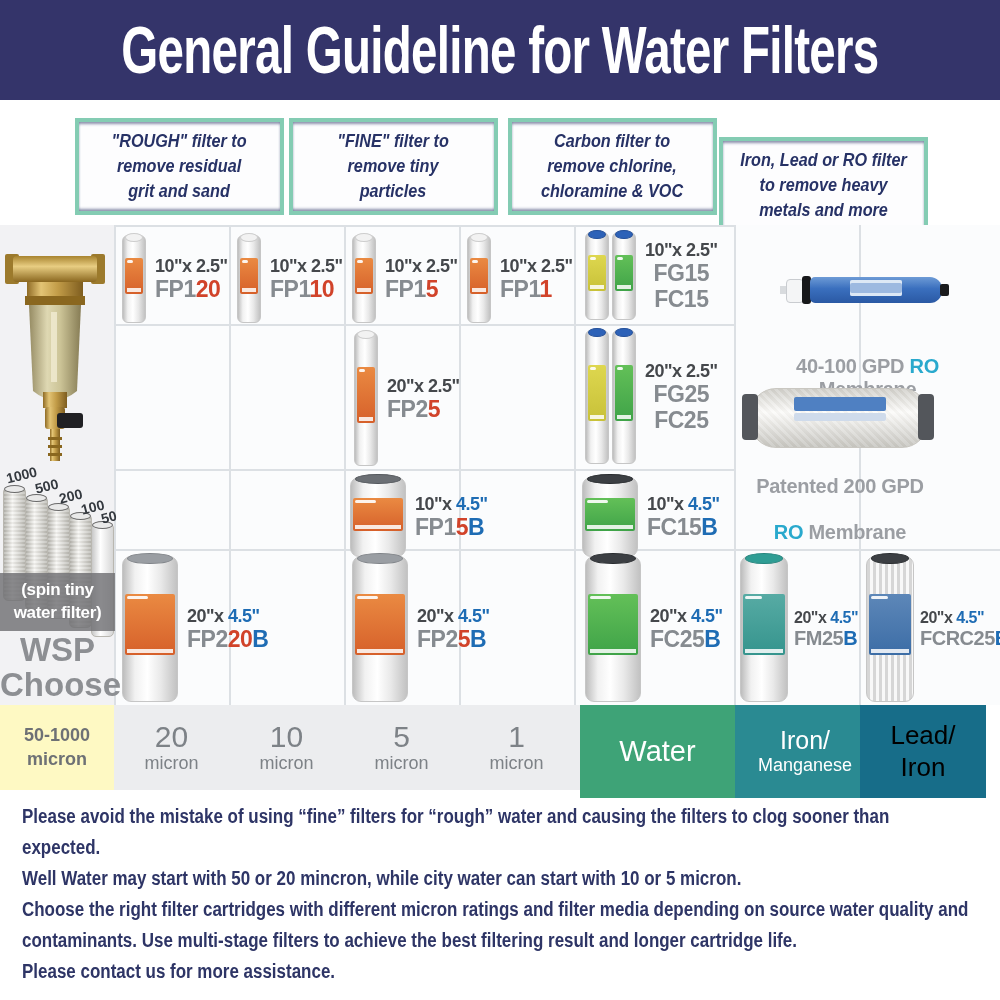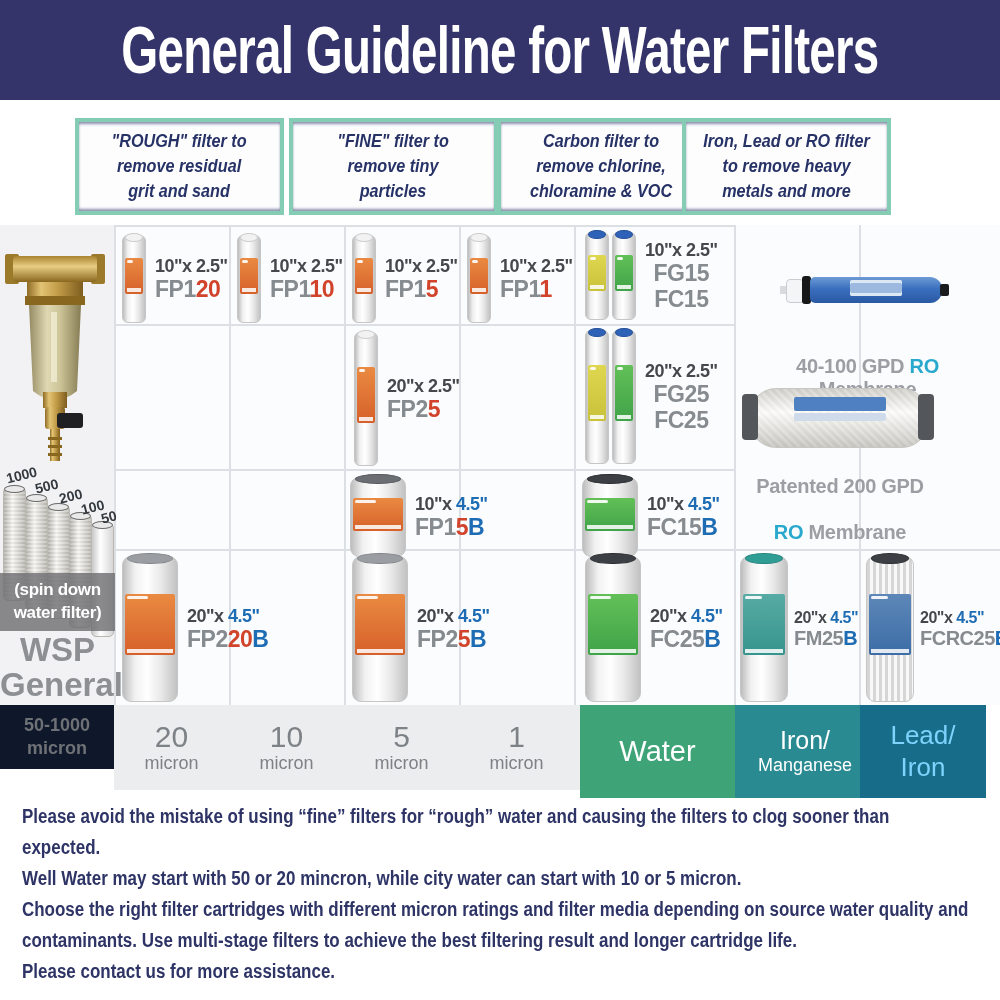--- a/index.html
+++ b/index.html
@@ -100,32 +100,32 @@
   .wnum{position:absolute;font-weight:bold;font-size:14px;color:#34393f;transform:rotate(-14deg);white-space:nowrap;}
   .spin-overlay{position:absolute;left:0;top:573px;width:115px;height:58px;background:rgba(112,112,116,.82);
         color:#ffffff;font-weight:bold;font-size:17px;letter-spacing:-0.3px;line-height:1.35;display:flex;align-items:center;
         justify-content:center;text-align:center;white-space:pre-line;}
   .wsp-series{position:absolute;left:0;top:633px;width:115px;text-align:center;color:#8d8f93;
         font-weight:bold;font-size:33px;line-height:1.06;white-space:pre-line;}
 
   
   .seg{position:absolute;top:705px;display:flex;flex-direction:column;align-items:center;justify-content:center;
        text-align:center;}
-  .seg-range{left:0;width:114px;height:64px;background:#0f172a;color:#6e7175;font-size:18px;font-weight:bold;
+  .seg-range{left:0;width:114px;height:85px;background:#fef9c3;color:#6e7175;font-size:18px;font-weight:bold;
        line-height:1.3;white-space:pre-line;}
   .seg-light{position:absolute;left:114px;top:705px;width:466px;height:85px;background:#ecedef;}
   .mcol{position:absolute;top:705px;width:115px;height:85px;display:flex;flex-direction:column;
        align-items:center;justify-content:center;color:#7d8287;}
   .mcol .v{font-size:30px;line-height:1.1;}
   .mcol .u{font-size:18px;line-height:1.2;}
   .seg-carbon{left:580px;width:155px;height:93px;background:#3ea377;color:#ffffff;font-size:29px;}
   .seg-iron{left:735px;width:140px;height:93px;background:#2a8a92;color:#ffffff;}
   .seg-iron .l1{font-size:25px;line-height:1.15;}
   .seg-iron .l2{font-size:18px;line-height:1.2;}
-  .seg-lead{left:860px;width:126px;height:93px;background:#176d89;color:#7dd3fc;font-size:26px;line-height:1.2;
+  .seg-lead{left:860px;width:126px;height:93px;background:#176d89;color:#000000;font-size:26px;line-height:1.2;
        white-space:pre-line;}
 
   
   .footer{position:absolute;left:22px;top:801px;width:1092px;transform:scaleX(.87);transform-origin:0 0;
        color:#2e3566;font-weight:bold;font-size:19.5px;line-height:31px;}
   .footer p{margin:0;}
 </style>
 </head>
 <body>
 
@@ -136,26 +136,26 @@
 <div class="hbox" style="left:75px;">
   <p>"ROUGH" filter to
 remove residual
 grit and sand</p>
 </div>
 <div class="hbox" style="left:289px;">
   <p>"FINE" filter to
 remove tiny
 particles</p>
 </div>
-<div class="hbox" style="left:497px;">
+<div class="hbox" style="left:508px;">
   <p>Carbon filter to
 remove chlorine,
 chloramine &amp; VOC</p>
 </div>
-<div class="hbox" style="left:682px;">
+<div class="hbox" style="left:719px;margin-top:19px;">
   <p>Iron, Lead or RO filter
 to remove heavy
 metals and more</p>
 </div>
 
 <div class="gridbg"></div>
 <div class="leftcol"></div>
 <div class="vline" style="left:114px;"></div>
 <div class="vline" style="left:229px;"></div>
 <div class="vline" style="left:344px;"></div>
@@ -211,24 +211,24 @@
   <div class="wcart" style="left:25px;top:496px;"></div>
   <div class="wcart" style="left:47px;top:505px;"></div>
   <div class="wcart" style="left:69px;top:514px;"></div>
   <div class="wcart plain" style="left:91px;top:523px;"></div>
   <span class="wnum" style="left:6px;top:467px;">1000</span>
   <span class="wnum" style="left:35px;top:478px;">500</span>
   <span class="wnum" style="left:59px;top:488px;">200</span>
   <span class="wnum" style="left:81px;top:499px;">100</span>
   <span class="wnum" style="left:101px;top:509px;">50</span>
 </div>
-<div class="spin-overlay">(spin down
+<div class="spin-overlay">(spin tiny
 water filter)</div>
 <div class="wsp-series">WSP
-General</div>
+Choose</div>
 
 <div class="prod" style="left:122px;top:235px;">
   <div class="cart cart-s">
       <div class="lbl orange"></div>
     </div>
   <div class="plabel">
       <div class="size">10"x 2.5"</div>
     <div class="model"><span>FP1</span><span class="hot">20</span></div>
     </div>
 </div>

